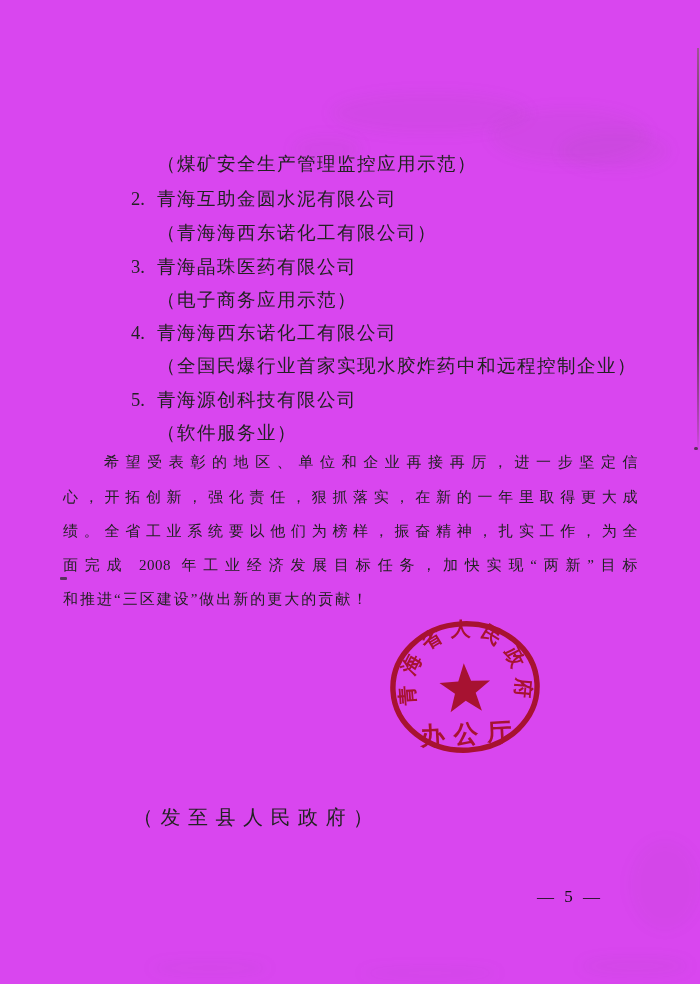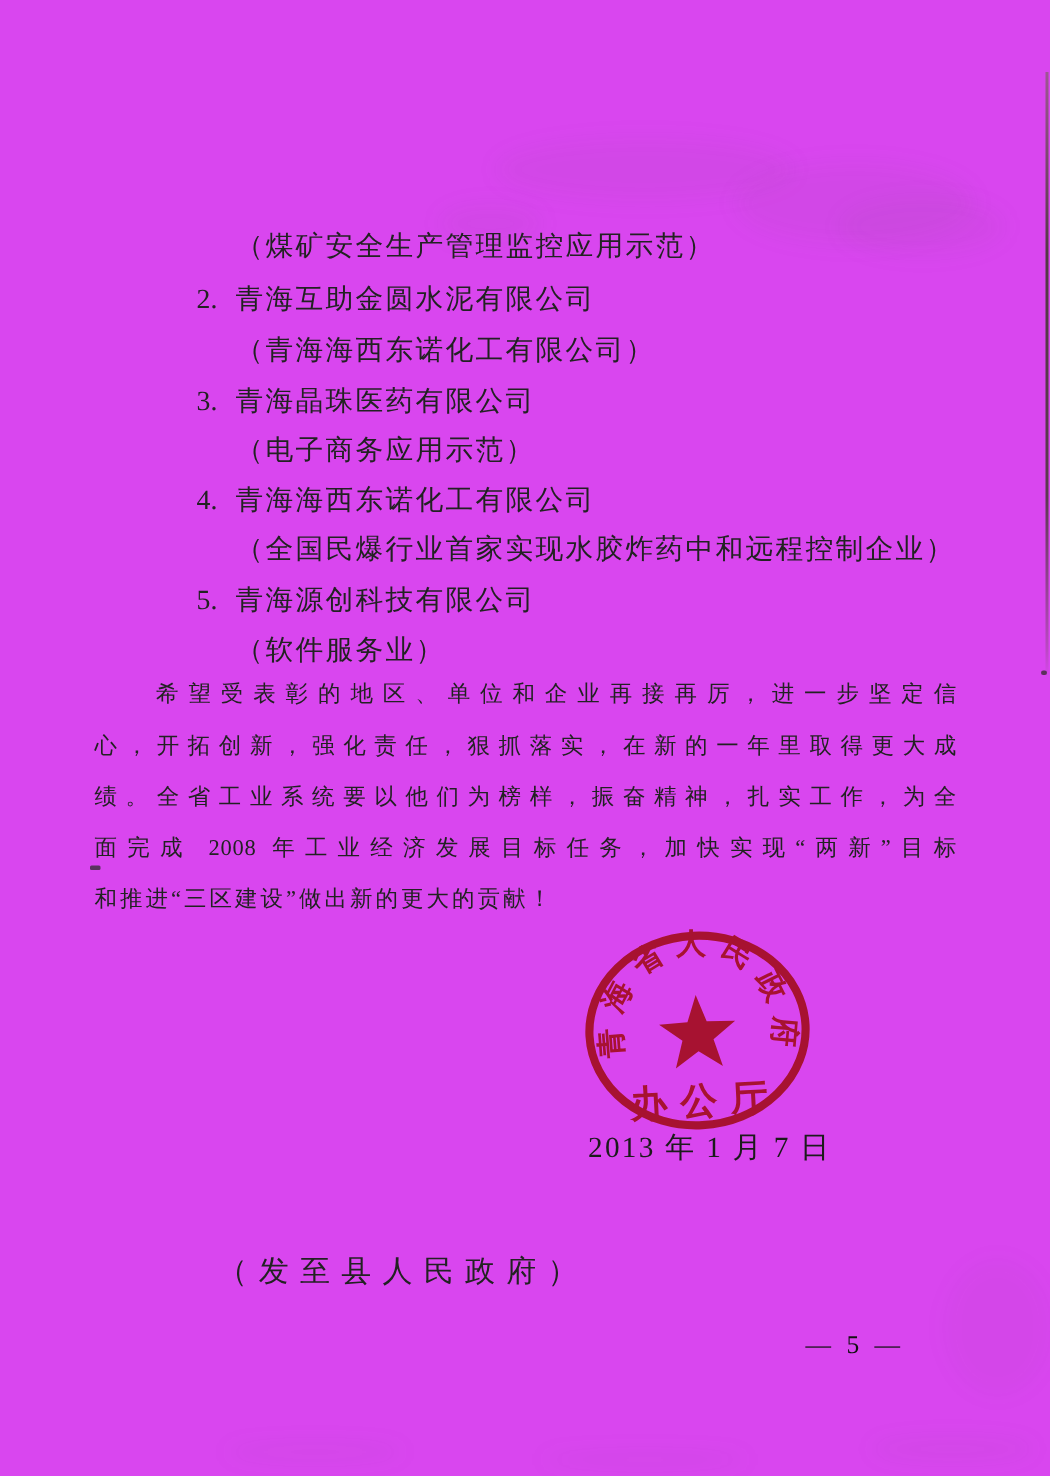--- a/index.html
+++ b/index.html
@@ -48,26 +48,25 @@
   .date-line {
     position: absolute;
     left: 392px; top: 751px;
     font-size: 19.5px;
     letter-spacing: 1.5px;
     color: #1b1b1b;
     white-space: nowrap;
   }
   .dist-note {
     position: absolute;
-    left: 133px; top: 834px;
+    left: 133px; top: 804px;
     font-size: 20px;
     letter-spacing: 7.5px;
     color: #222;
     white-space: nowrap;
-    margin-left: 12px;
   }
   .page-number {
     position: absolute;
     left: 537px; top: 887px;
     font-size: 17px;
     letter-spacing: 3px;
     color: #111;
     white-space: nowrap;
   }
 
@@ -149,21 +148,20 @@
   <div class="doc-line" style="top:353px"><span class="marker"></span><span>（全国民爆行业首家实现水胶炸药中和远程控制企业）</span></div>
   <div class="doc-line" style="top:387px"><span class="marker">5.</span><span>青海源创科技有限公司</span></div>
   <div class="doc-line" style="top:420px"><span class="marker"></span><span>（软件服务业）</span></div>
 
   <div class="para-line first" style="top:453px">希望受表彰的地区、单位和企业再接再厉，进一步坚定信</div>
   <div class="para-line" style="top:522px">绩。全省工业系统要以他们为榜样，振奋精神，扎实工作，为全</div>
   <div class="para-line" style="top:488px">心，开拓创新，强化责任，狠抓落实，在新的一年里取得更大成</div>
   <div class="para-line" style="top:556px">面完成 2008 年工业经济发展目标任务，加快实现“两新”目标</div>
   <div class="para-line last" style="top:590px">和推进“三区建设”做出新的更大的贡献！</div>
 
-  <div class="date-line">2013 年 1 月 7 日</div>
 
   <svg class="seal" viewBox="0 0 160 140" xmlns="http://www.w3.org/2000/svg">
     <defs>
       <path id="arcPath" d="M 34.1,94.4 A 52,52 0 1 1 125.9,94.4" fill="none"></path>
     </defs>
     <ellipse cx="80" cy="70" rx="73" ry="64" fill="none" stroke="#bf3122" stroke-width="5.5"></ellipse>
     <polygon points="80,46 86.5,64.1 105.7,64.7 90.5,76.4 95.9,94.8 80,84 64.1,94.8 69.5,76.4 54.3,64.7 73.5,64.1" fill="#bf3122"></polygon>
     <text fill="#bf3122" font-size="20" font-weight="bold" font-family="Liberation Serif, DejaVu Serif, serif" letter-spacing="8.5">
       <textPath href="#arcPath" startOffset="10">青海省人民政府</textPath>
     </text>

